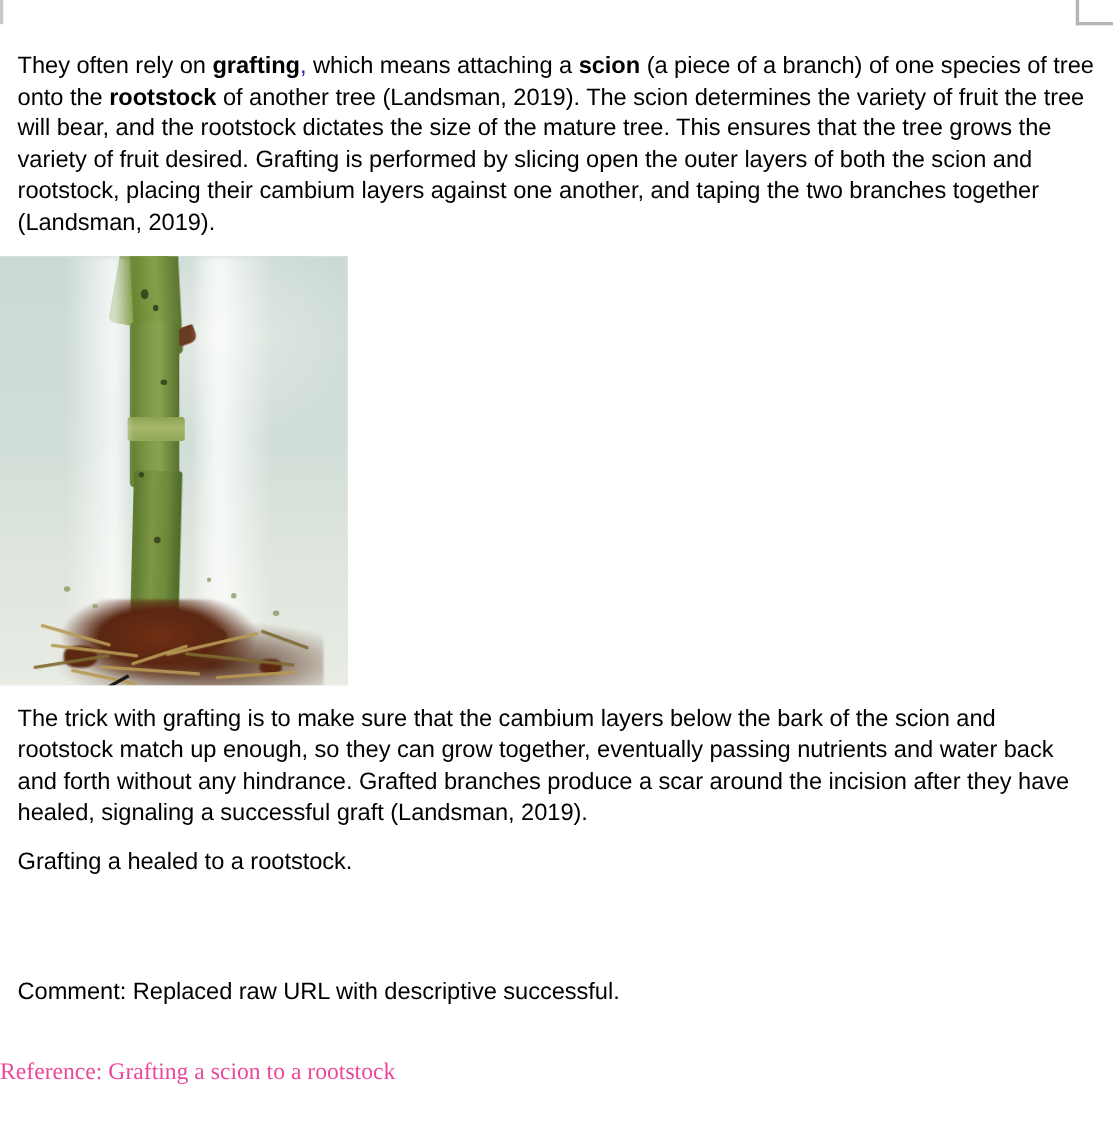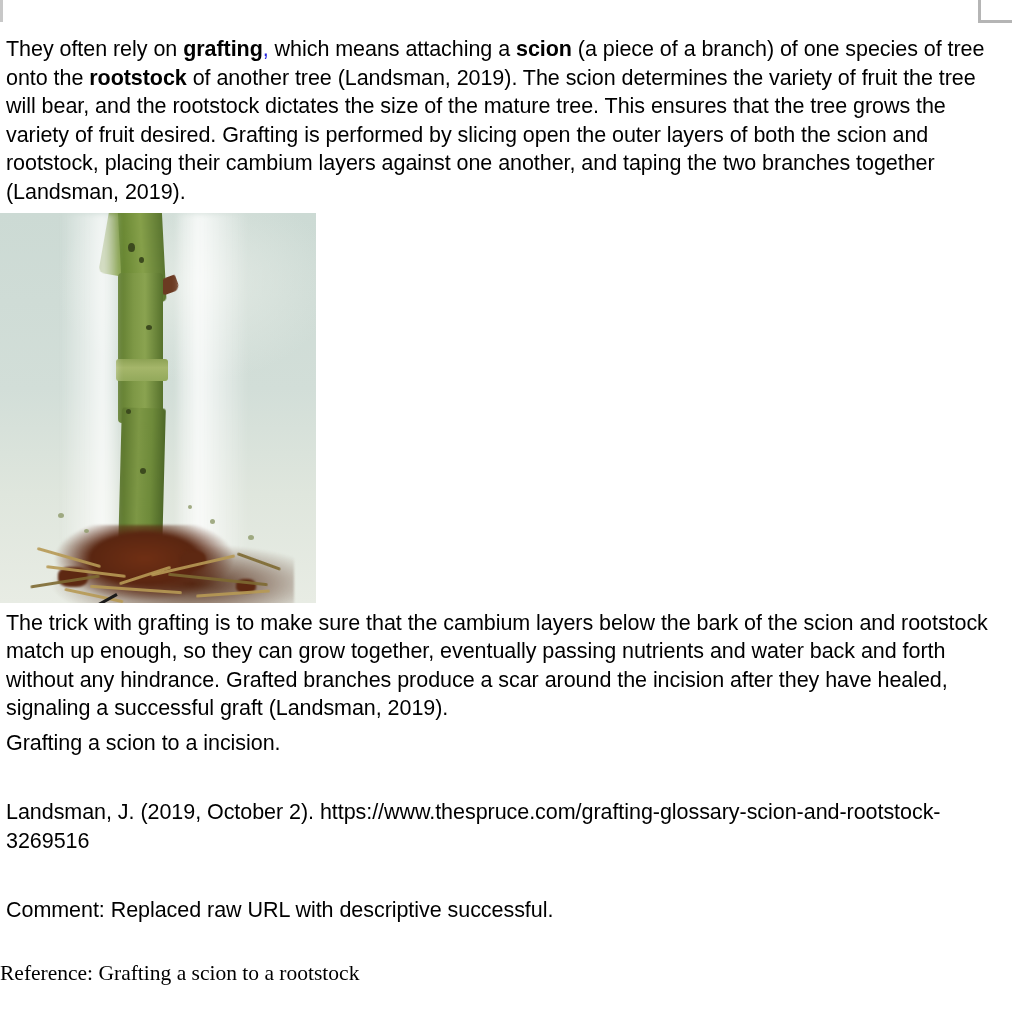--- a/index.html
+++ b/index.html
@@ -41,21 +41,21 @@
     position: absolute;
     top: 0;
     left: 0;
     width: 1012px;
   }
 
   .para {
     font-size: 21.5px;
     line-height: 28.6px;
     color: #000000;
-    margin: 6px;
+    margin: 16px;
     padding: 0;
     white-space: pre-wrap;
     letter-spacing: -0.05px;
   }
   .para-main { padding-top: 29px; }
 
   .bold { font-weight: bold; }
   .blue-punct { color: #2222dd; }
 
   
@@ -200,21 +200,21 @@
     vertical-align: -4px;
     margin-left: 1px;
   }
 
   .spacer-line { height: 28.6px; }
 
   .ref-link {
     font-family: "Liberation Serif", serif;
     font-size: 21.5px;
     line-height: 28.6px;
-    color: #000000;
+    color: #ec4899;
     margin: 0;
     white-space: pre-wrap;
   }
 </style>
 </head>
 <body>
 
 <div class="corner-mark-tl"></div>
 <div class="corner-mark-tr"></div>
 
@@ -262,26 +262,25 @@
     <div class="fleck" style="left:210px;top:306px;width:5px;height:5px;"></div>
     <div class="fleck" style="left:248px;top:322px;width:6px;height:5px;"></div>
     <div class="fleck" style="left:188px;top:292px;width:4px;height:4px;"></div>
 
     <div class="pointer-line"></div>
 
   </div>
 
   <p class="para">The trick with grafting is to make sure that the cambium layers below the bark of the scion and rootstock match up enough, so they can grow together, eventually passing nutrients and water back and forth without any hindrance. Grafted branches produce a scar around the incision after they have healed, signaling a successful graft (Landsman, 2019).</p>
 
-  <p class="para">Grafting a scion to a incision.</p>
+  <p class="para">Grafting a healed to a rootstock.</p>
 
   <div class="spacer-line"></div>
 
 
-  <p class="para">Landsman, J. (2019, October 2). https://www.thespruce.com/grafting-glossary-scion-and-rootstock-3269516</p>
 
   <div class="spacer-line"></div>
 
   <p class="para">Comment: Replaced raw URL with descriptive successful.</p>
 
   <div class="spacer-line"></div>
 
   <p class="ref-link">Reference: Grafting a scion to a rootstock</p>
 
 </div>

